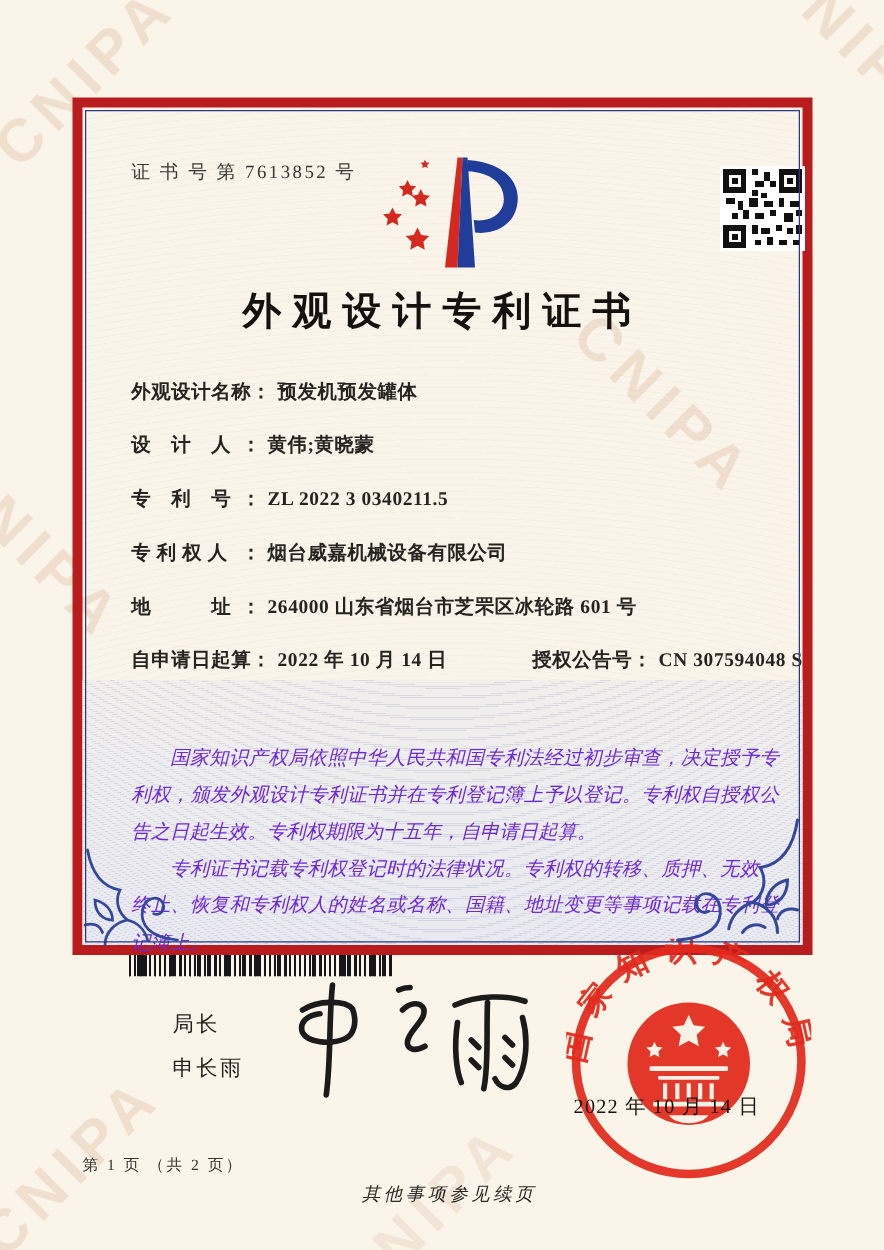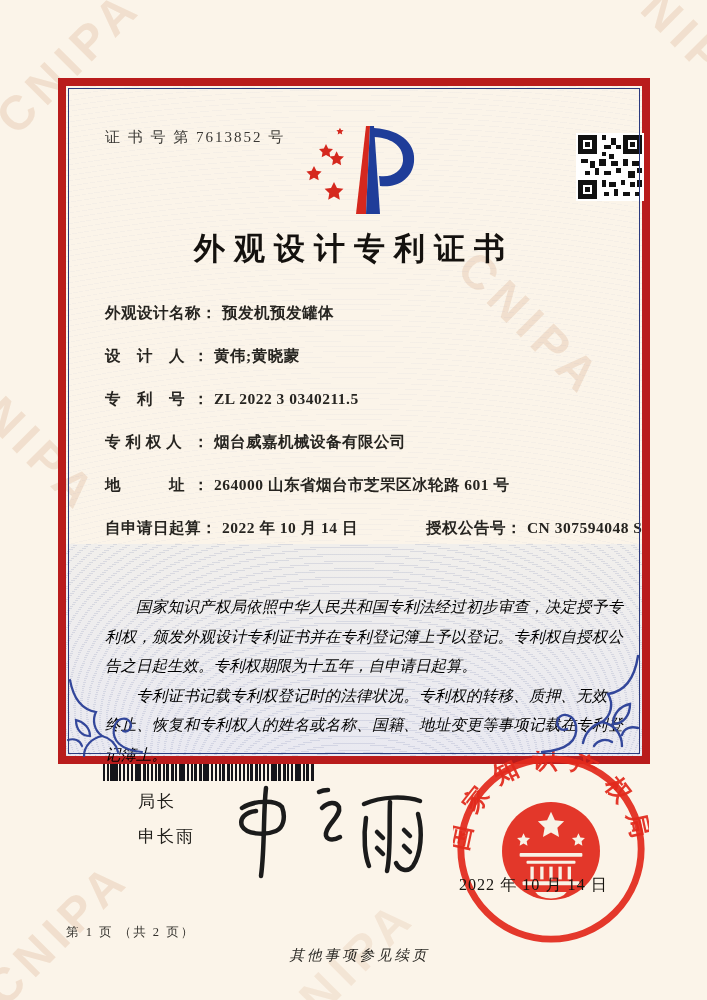--- a/index.html
+++ b/index.html
@@ -32,29 +32,29 @@
   .title{position:absolute;left:0;right:0;top:142px;text-align:center;font-size:31px;
          font-weight:bold;letter-spacing:9px;color:#14110e;}
   
   .fields{position:absolute;left:39px;top:217px;font-size:15.5px;color:#262420;}
   .frow{height:22px;margin-bottom:21px;white-space:nowrap;letter-spacing:.5px;font-weight:bold;}
   .flabel{display:inline-block;min-width:88px;}
   .fvalue{margin-left:5px;}
   .grant-no{margin-left:68px;}
   
   .body-text{position:absolute;left:39px;top:506px;width:518px;font-size:15.5px;
-             line-height:29.5px;text-align:justify;font-style:italic;color:#000000;}
+             line-height:29.5px;text-align:justify;font-style:italic;color:#6d28d9;}
   .body-text p{margin:0;text-indent:2em;}
   
   .barcode{position:absolute;left:37px;top:678px;width:212px;height:17px;z-index:3;
     background:
       repeating-linear-gradient(90deg,#15151a 0 2px,transparent 2px 4px),
       repeating-linear-gradient(90deg,#15151a 0 1px,transparent 1px 7px),
       repeating-linear-gradient(90deg,transparent 0 9px,#15151a 9px 12px,transparent 12px 23px);}
-  .signer{position:absolute;left:72px;top:704px;z-index:3;
+  .signer{position:absolute;left:72px;top:722px;z-index:3;
           font-family:"Liberation Sans","DejaVu Sans",sans-serif;font-size:17px;color:#23211d;}
   .signer div{margin-bottom:12px;letter-spacing:2px;}
   .signature{position:absolute;left:148px;top:688px;z-index:3;}
   .seal{position:absolute;left:387px;top:665px;z-index:4;}
   .page-note{position:absolute;left:0;right:0;top:838px;text-align:left;z-index:4;
              font-size:12.5px;letter-spacing:2px;color:#33312c;}
   .footer-note{position:absolute;left:0;right:0;top:946px;text-align:center;z-index:1;
                font-size:14.5px;font-style:italic;letter-spacing:3px;color:#2a2824;padding-left:12px;}
   .ornament{position:absolute;z-index:4;pointer-events:none;}
   .orn-bl{left:-4px;bottom:-4px;}

